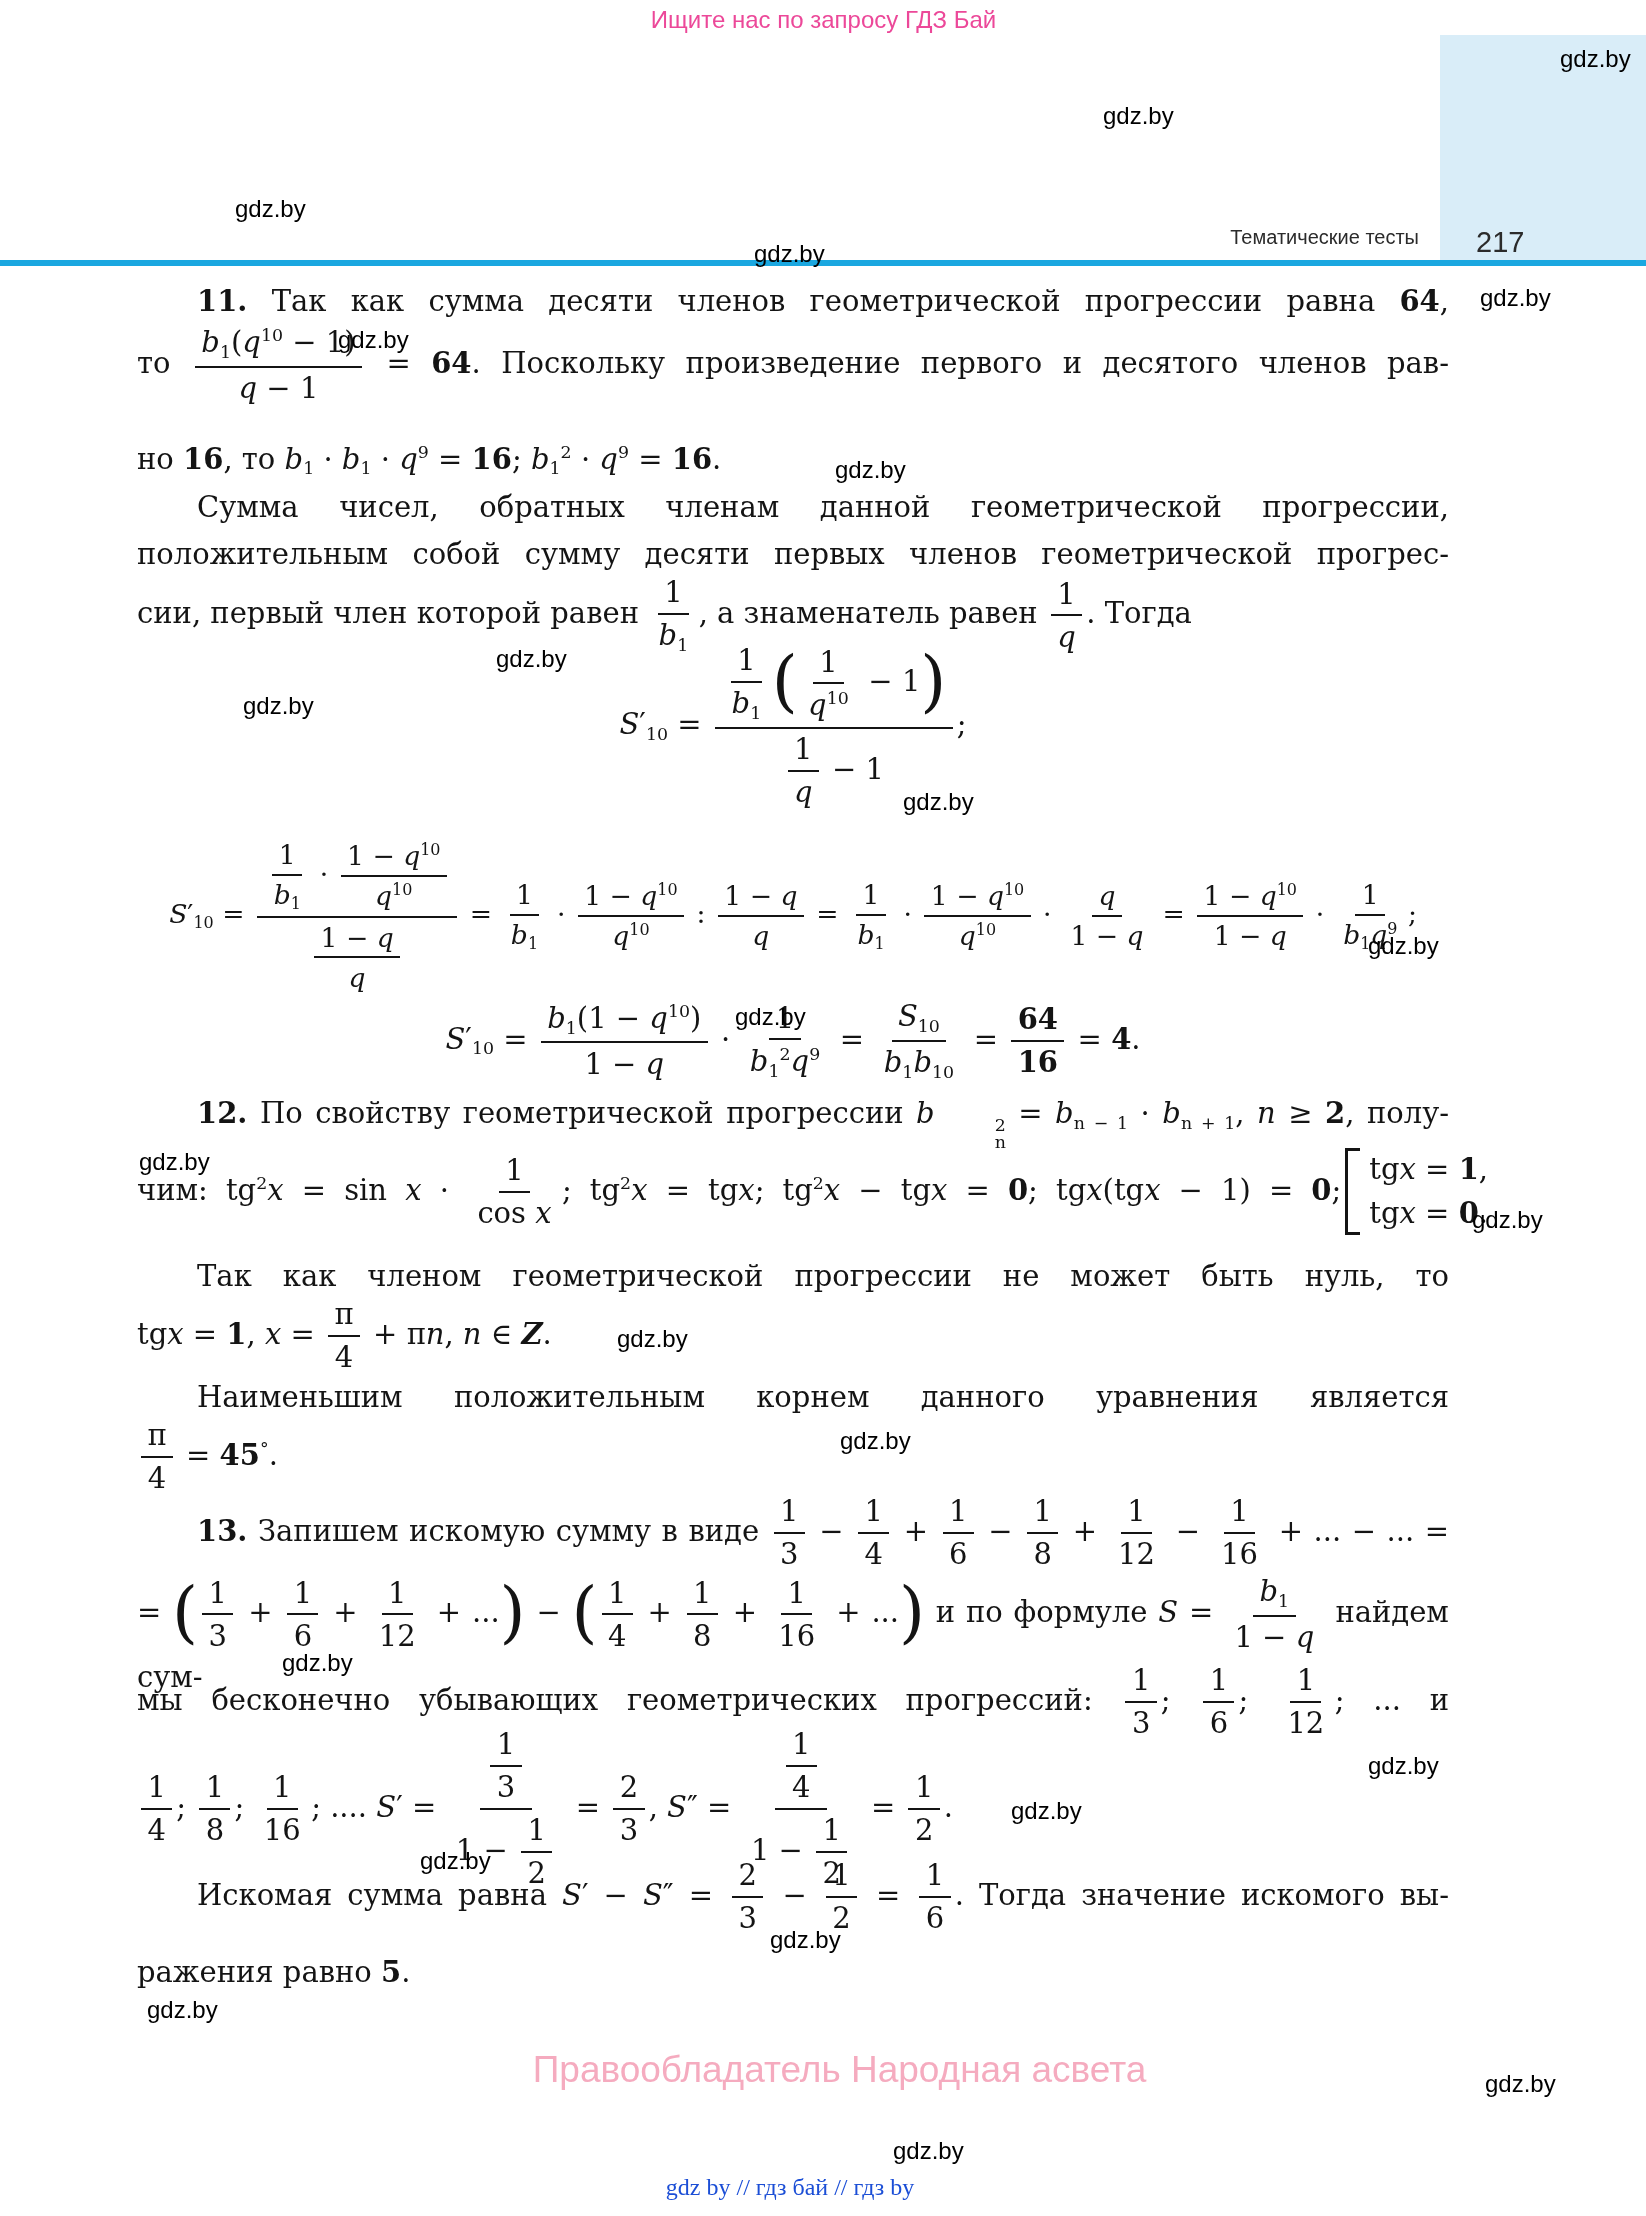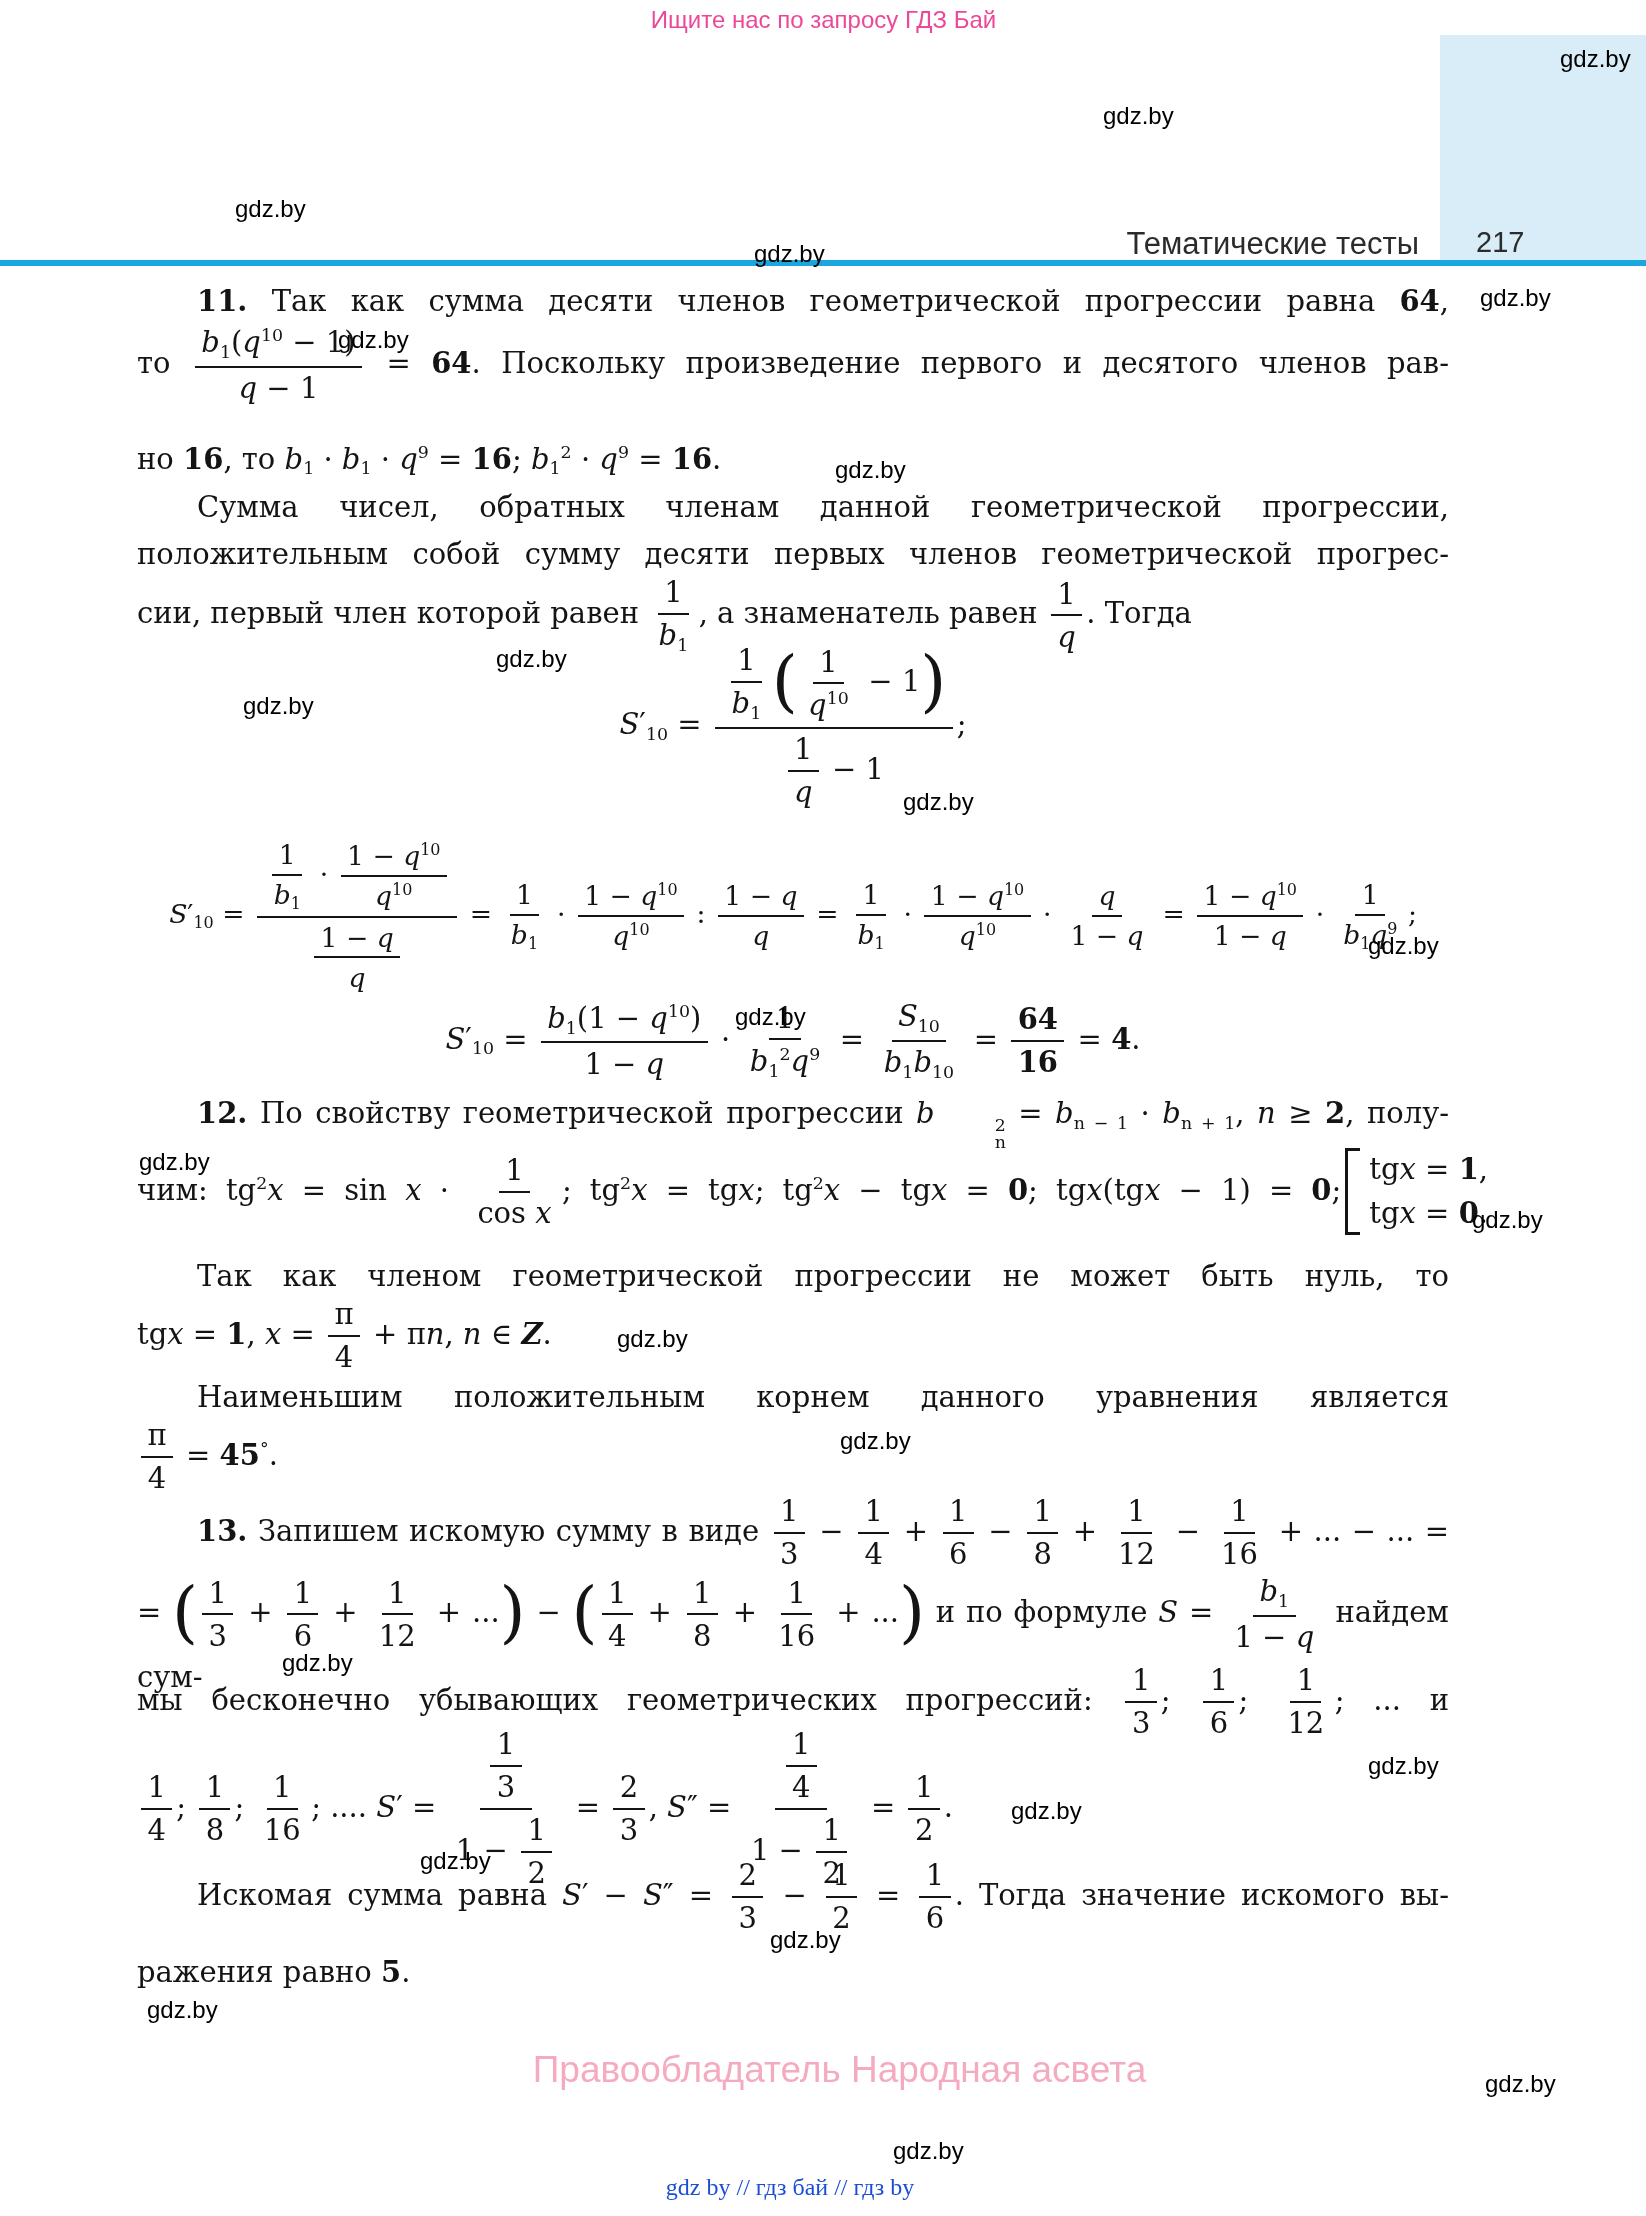--- a/index.html
+++ b/index.html
@@ -3,21 +3,21 @@
 <meta charset="utf-8">
 <style>
   html,body{margin:0;padding:0;background:#ffffff;}
   .page{position:relative;width:1647px;height:2216px;background:#ffffff;overflow:hidden;
         font-family:"DejaVu Serif",serif;color:#141414;}
   
   .banner{position:absolute;top:6.4px;left:0;width:1647px;text-align:center;
           font-family:"Liberation Sans",sans-serif;font-size:24px;font-weight:500;color:#ec4899;}
   .bluebox{position:absolute;left:1440px;top:35px;width:206px;height:231px;background:#d9edf8;}
   .htitle{position:absolute;top:226px;left:774px;width:645px;text-align:right;
-          font-family:"Liberation Sans",sans-serif;font-size:31px;color:#2b2b2b;}
+          font-family:"Liberation Sans",sans-serif;font-size:20px;color:#2b2b2b;}
   .pnum{position:absolute;top:226px;left:1476px;font-family:"Liberation Sans",sans-serif;
         font-size:29px;color:#2b2b2b;}
   .bline{position:absolute;left:0;top:260px;width:1647px;height:6.4px;background:#1aa7e0;}
   
   .line{position:absolute;left:137px;width:1312px;font-size:29px;line-height:44px;}
   .just{text-align:justify;text-align-last:justify;}
   .ind{text-indent:60px;}
   .formula{position:absolute;left:137px;width:1312px;text-align:center;font-size:29px;line-height:1.3;}
   .fsmall{font-size:26.6px;}
   .wide{width:1351px;}

